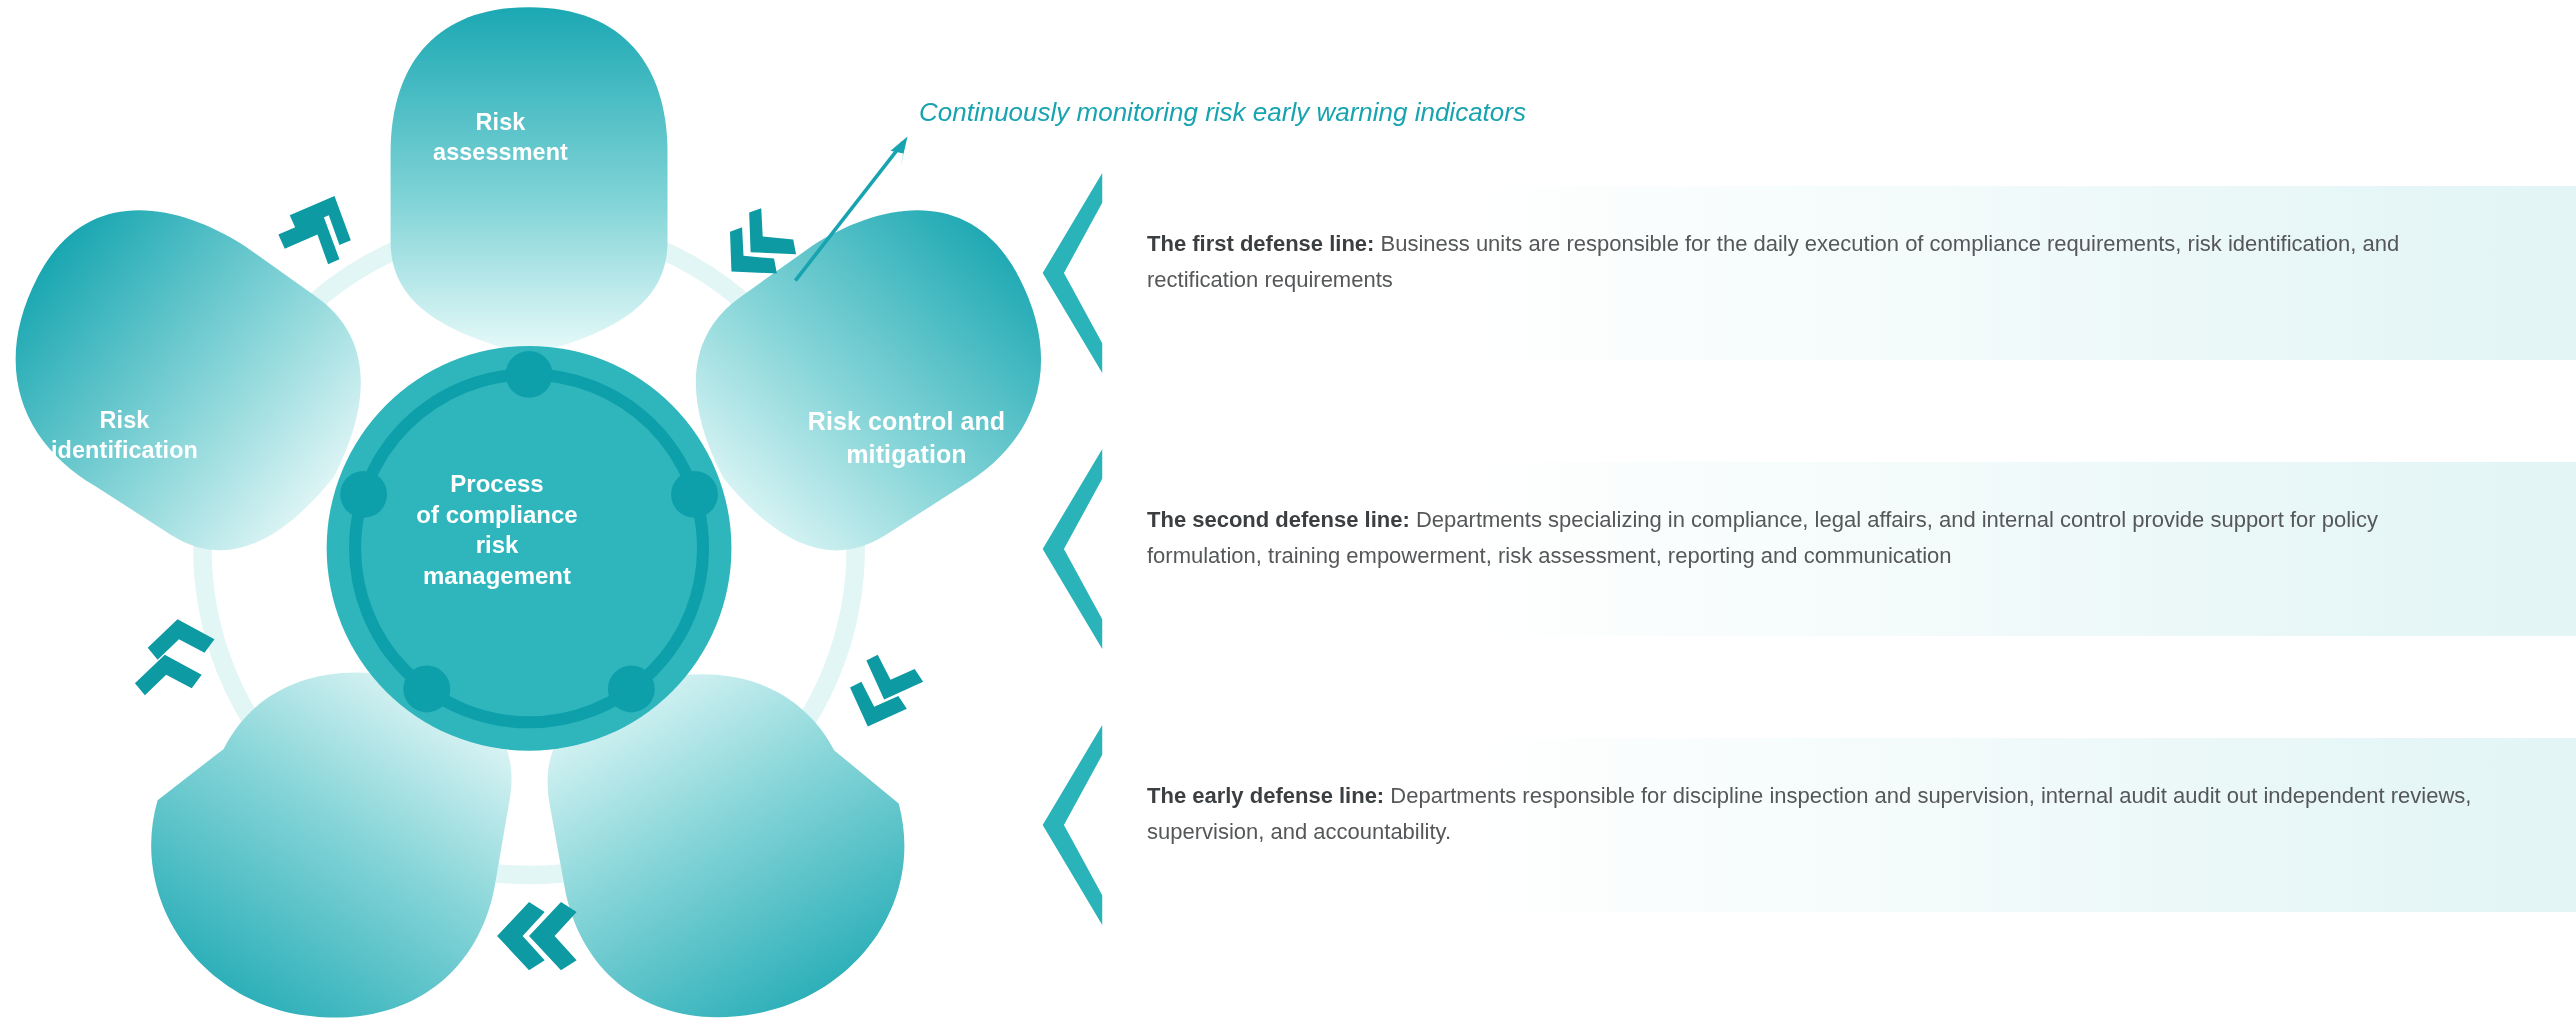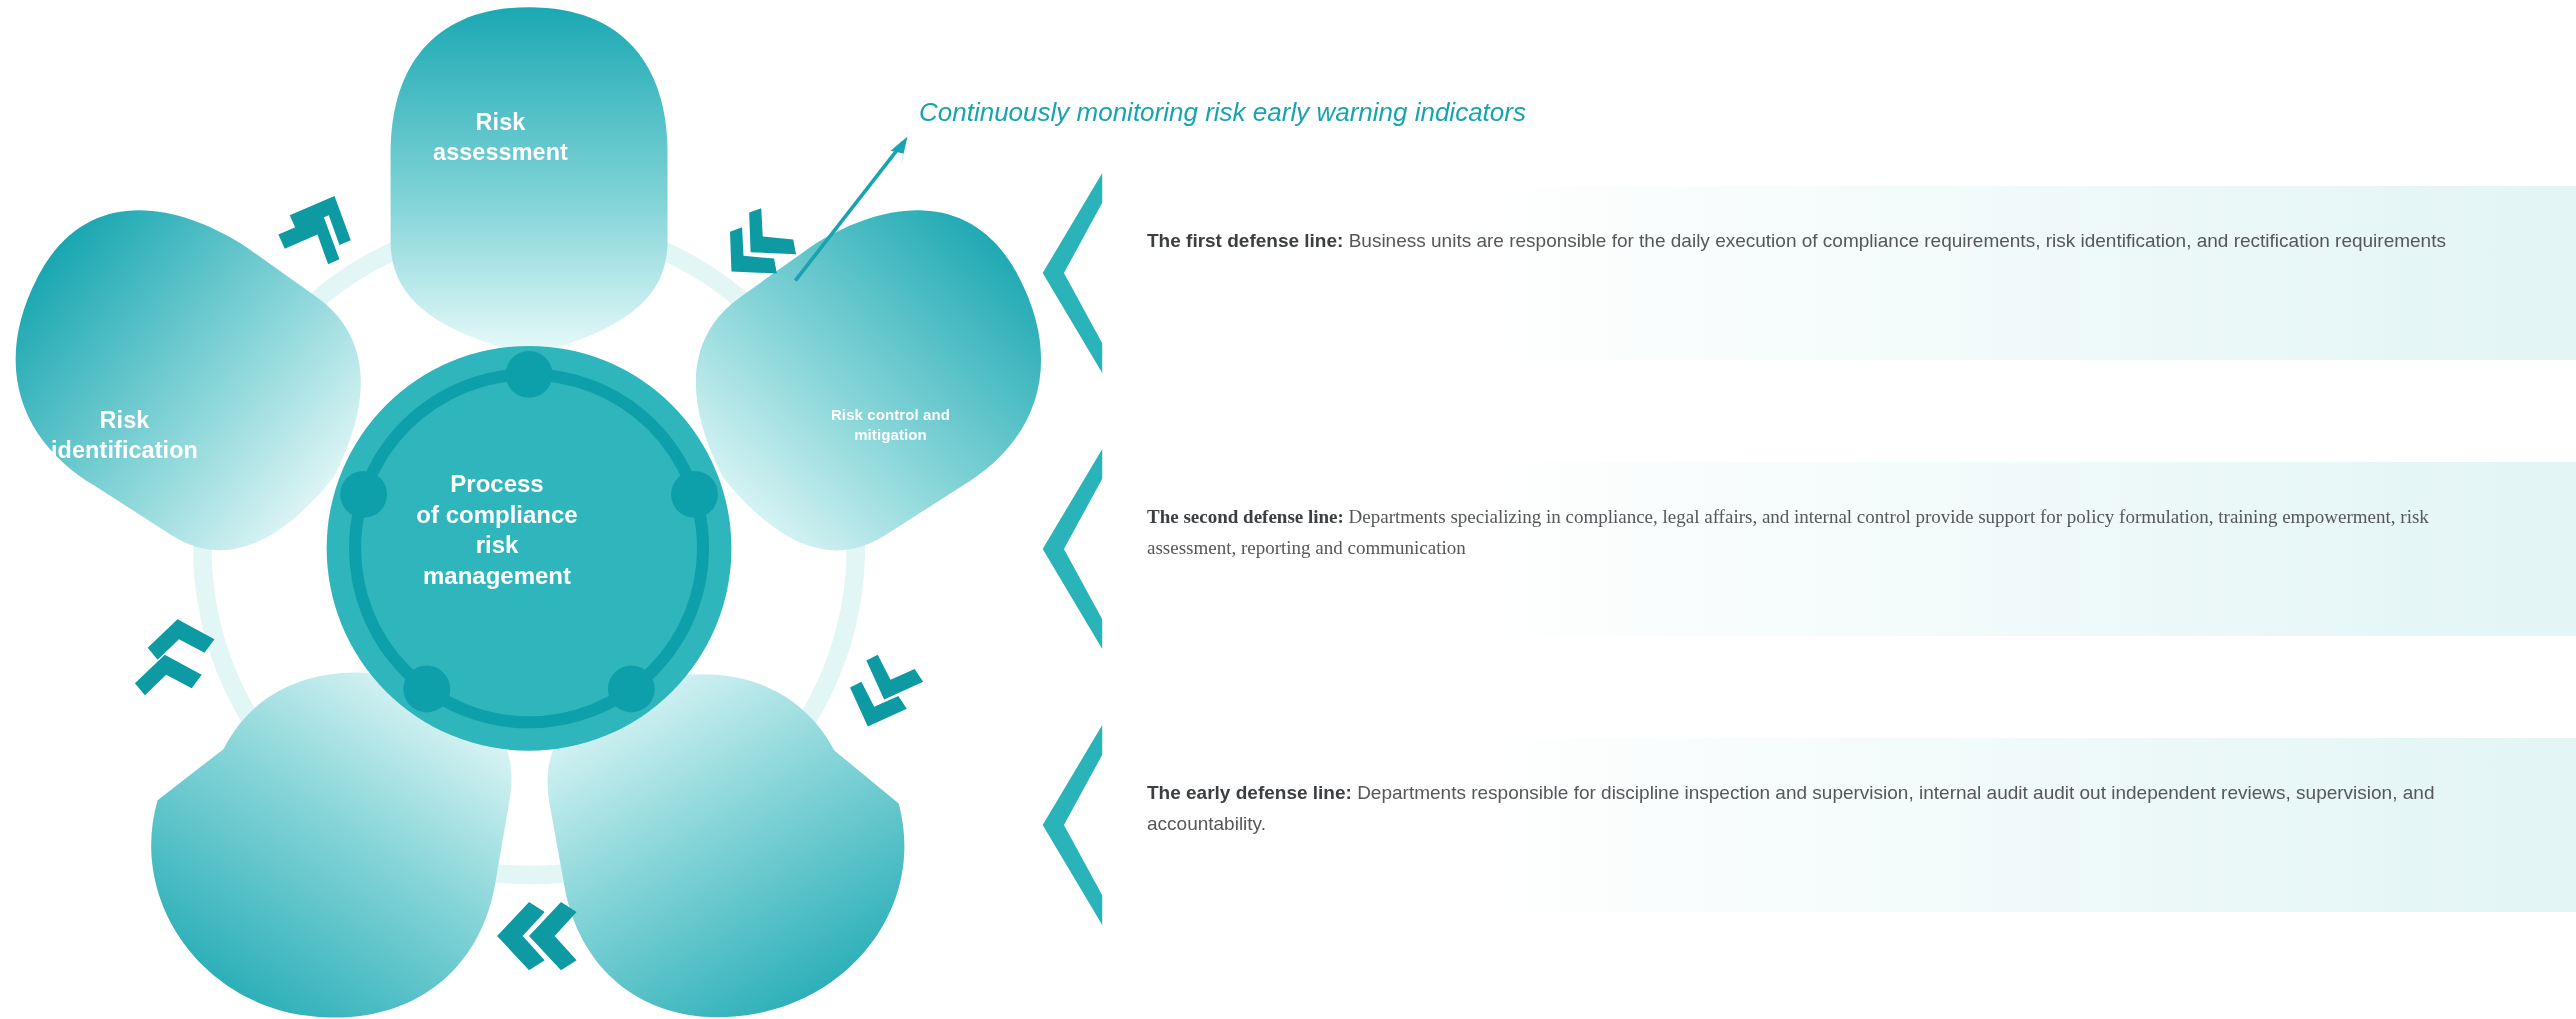--- a/index.html
+++ b/index.html
@@ -20,21 +20,21 @@
     position:absolute;
     color:#ffffff;
     font-weight:bold;
     text-align:center;
     line-height:1.30;
     letter-spacing:0.1px;
     white-space:pre-line;
     pointer-events:none;
   }
   #lbl-assessment{left:369px;top:107px;width:263px;font-size:23.4px;}
-  #lbl-control    {left:752px;top:405px;width:277px;font-size:15px;}
+  #lbl-control    {left:768px;top:405px;width:277px;font-size:25px;}
   #lbl-evaluation {left:639px;top:834px;width:263px;font-size:23.4px;}
   #lbl-reporting  {left:128px;top:852px;width:284px;font-size:23.4px;}
   #lbl-identify   {left:-14px;top:405px;width:277px;font-size:23.4px;}
 
   #hub-label{
     position:absolute;left:355px;top:469px;width:284px;
     color:#ffffff;font-weight:bold;font-size:24px;line-height:1.28;
     text-align:center;white-space:pre-line;pointer-events:none;
   }
 
@@ -47,25 +47,25 @@
   
   .panels{position:absolute;left:1037px;top:0;width:1539px;height:1020px;}
   .panel{position:absolute;left:0;width:1539px;height:174px;}
   .panel .box{
     position:absolute;left:36px;top:0;right:0;height:174px;
     background:linear-gradient(to right,#ffffff 0%,#ffffff 26%,#f4fbfb 55%,#e6f6f6 88%,#e3f5f5 100%);
   }
   .panel .bracket{position:absolute;left:0;top:-12.8px;width:78px;height:200px;}
   .panel .text{
     position:absolute;left:110px;top:40px;right:95px;
-    font-size:19px;line-height:1.62;color:#555759;
+    font-size:22px;line-height:1.62;color:#555759;
   }
   .panel .text b{color:#3c3f41;font-weight:bold;}
   #panel1{top:186px;}
-  #panel2{top:462px;font-family:Liberation Serif, serif;}
+  #panel2{top:462px;}
   #panel3{top:738px;}
 </style>
 </head>
 <body>
 
 <div id="stage">
 
   <div class="diagram">
 
     <svg width="1051" height="1020" viewBox="0 0 1480 1436">

